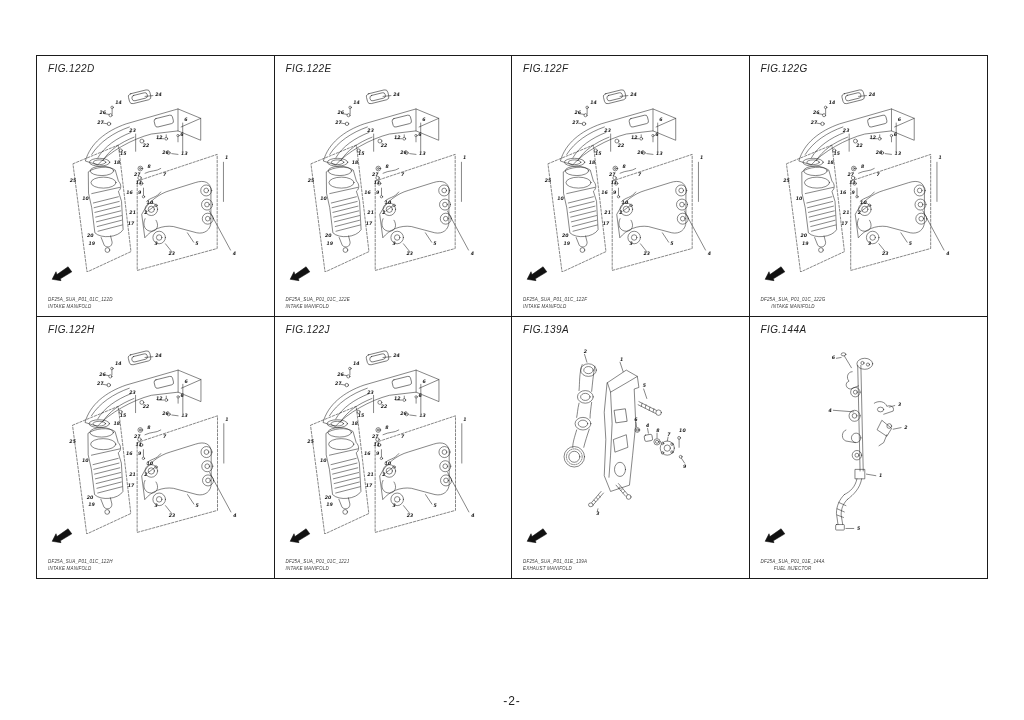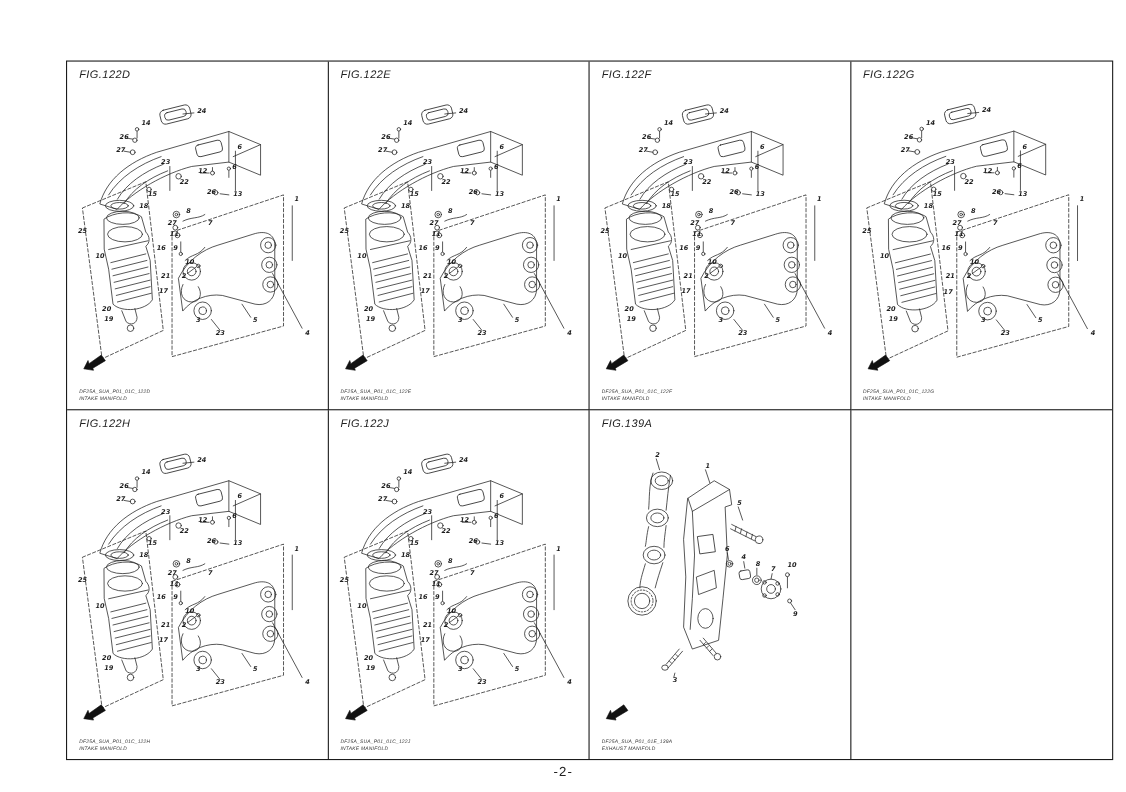--- a/index.html
+++ b/index.html
@@ -1,22 +1,22 @@
 <!DOCTYPE html>
 <html><head>
 <meta charset="utf-8">
 <style>
   html,body{margin:0;padding:0;background:#fff;}
   #page{position:relative;width:1024px;height:720px;background:#fff;overflow:hidden;
         font-family:"Liberation Sans",sans-serif;color:#1a1a1a;}
-  #sheet{position:absolute;left:36px;top:55px;width:952px;height:636px;
+  #sheet{position:absolute;left:36px;top:55px;width:952px;height:524px;
          border:1.5px solid #1b1b1b;box-sizing:border-box;
-         display:grid;grid-template-columns:repeat(4,1fr);grid-template-rows:1fr 1fr;margin-left:24px;}
+         display:grid;grid-template-columns:repeat(4,1fr);grid-template-rows:1fr 1fr;}
   .panel{position:relative;border-right:1px solid #1b1b1b;border-bottom:1px solid #1b1b1b;box-sizing:border-box;overflow:hidden;}
-  .panel:nth-child(4n){border-right:none;}
+  .panel:nth-child(4n){border-right:none;text-align:center;}
   .panel:nth-child(n+5){border-bottom:none;text-decoration:underline;}
   .fig-title{position:absolute;top:7px;left:11px;font-style:italic;font-size:10px;
              letter-spacing:.4px;color:#222;white-space:nowrap;}
   svg.diagram{position:absolute;left:2px;top:20px;width:calc(100% - 4px);height:calc(100% - 64px);}
   .fwd-icon{position:absolute;left:12px;bottom:34px;width:26px;height:16px;}
   .caption{position:absolute;left:11px;bottom:6px;font-style:italic;font-size:4.5px;
            line-height:1.4;color:#3a3a3a;letter-spacing:.2px;white-space:nowrap;}
   .page-number{position:absolute;left:0;bottom:12px;width:100%;text-align:center;
                font-size:12px;color:#222;letter-spacing:1px;}
   .callout{font:italic bold 6px "DejaVu Sans",sans-serif;fill:#1d1d1d;}
@@ -521,16 +521,35 @@
         </svg>
       <svg class="fwd-icon" viewBox="0 0 26 16">
           <use href="#sym-fwd"></use>
         </svg>
       <div class="caption">
         <div>DF25A_SUA_P01_01E_139A</div>
         <div>EXHAUST MANIFOLD</div>
       </div>
     </section>
 
+    <section class="panel">
+      <div class="fig-title">FIG.144A</div>
+      <svg class="diagram" viewBox="0 0 234 250">
+          <use href="#sym-fuelinj"></use>
+          <text x="70" y="28" class="callout">6</text>
+          <text x="66" y="95" class="callout">4</text>
+          <text x="154" y="88" class="callout">3</text>
+          <text x="162" y="117" class="callout">2</text>
+          <text x="130" y="178" class="callout">1</text>
+          <text x="102" y="245" class="callout">5</text>
+        </svg>
+      <svg class="fwd-icon" viewBox="0 0 26 16">
+          <use href="#sym-fwd"></use>
+        </svg>
+      <div class="caption">
+        <div>DF25A_SUA_P01_01E_144A</div>
+        <div>FUEL INJECTOR</div>
+      </div>
+    </section>
 
   </div>
   <div class="page-number">-2-</div>
 </div>
 
 </body></html>

